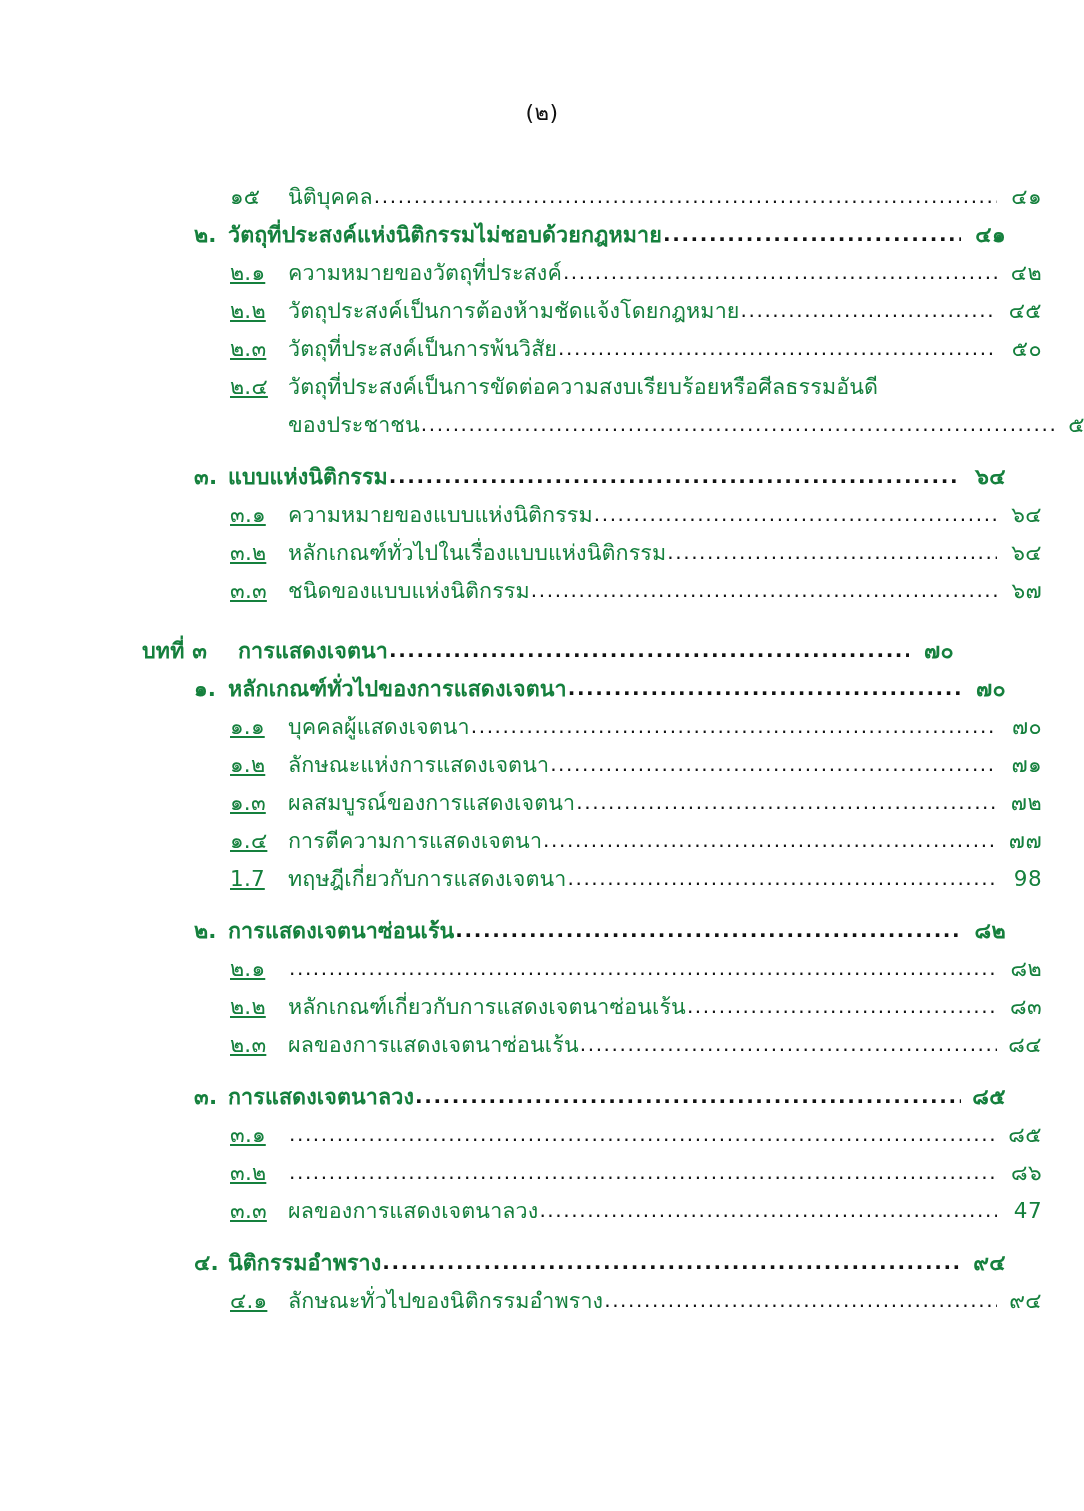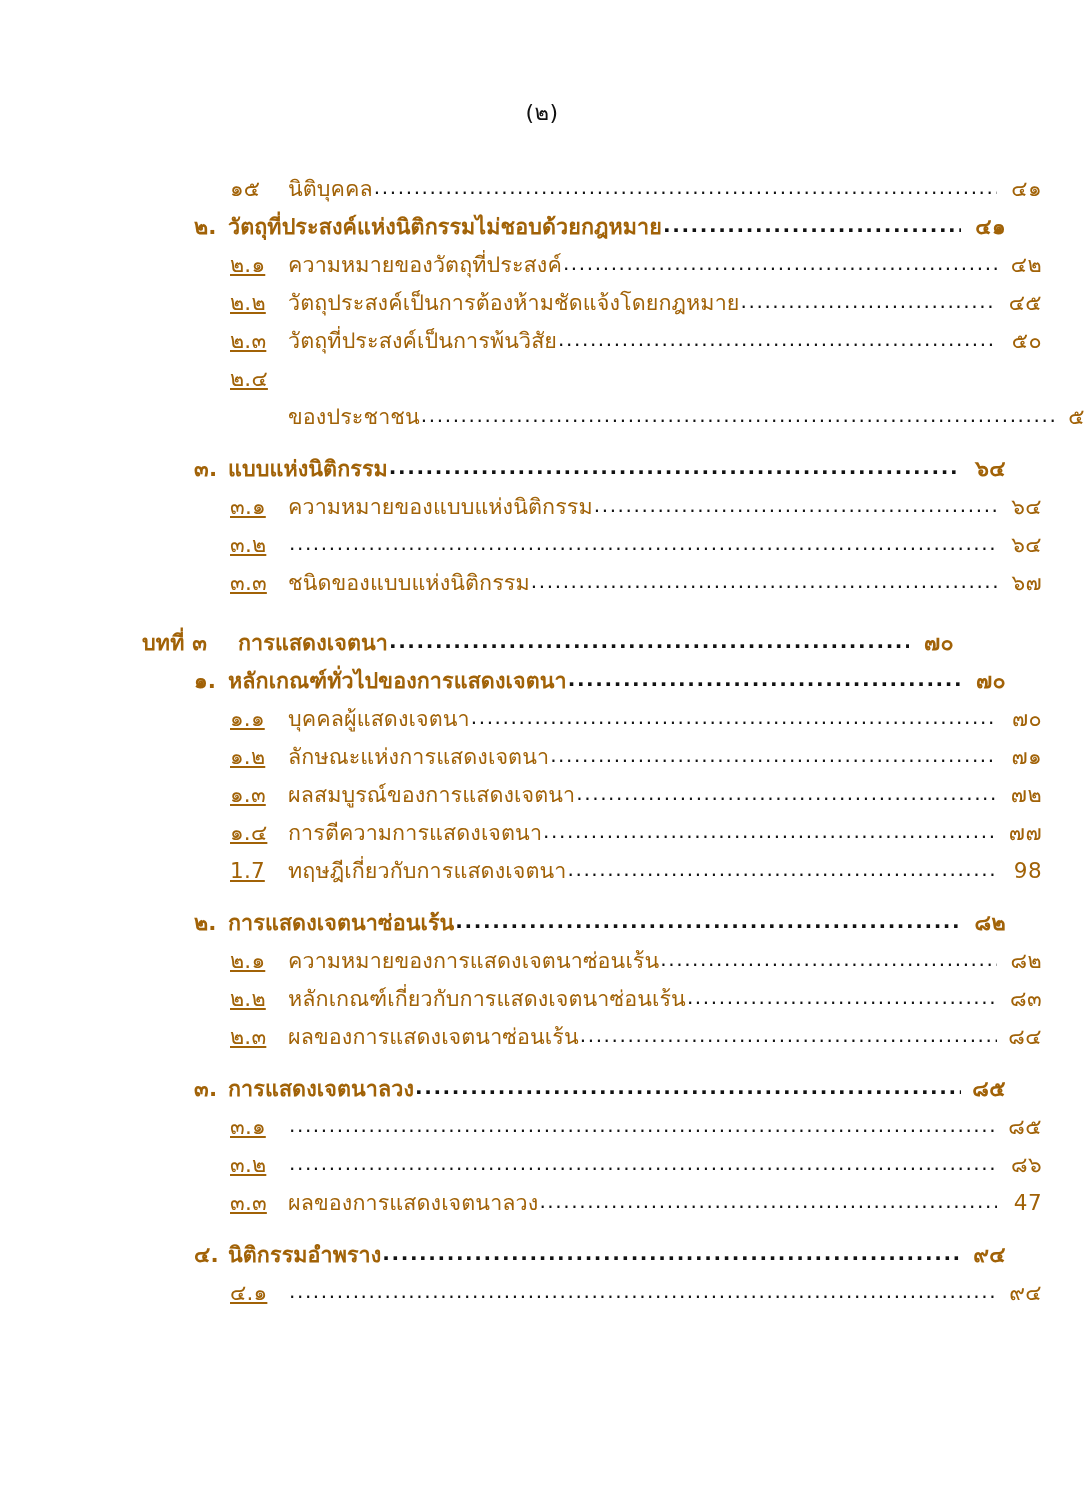--- a/index.html
+++ b/index.html
@@ -37,26 +37,26 @@
   
   .toc {
     position: absolute;
     top: 178px;
     left: 142px;
     width: 812px;
   }
 
   .toc-row {
     display: flex;
-    align-items: flex-start;
+    align-items: center;
     width: 100%;
     font-size: 21.5px;
     line-height: 1;
     height: 38px;
-    color: #a16207;
+    color: #15803d;
     white-space: nowrap;
   }
 
   
   .num {
     flex: 0 0 auto;
     text-align: left;
     letter-spacing: 0.2px;
   }
 
@@ -147,20 +147,21 @@
         <span class="pageno">๔๕</span>
       </div>
       <div class="toc-row lvl-sub">
         <span class="num">๒.๓</span>
         <span class="title">วัตถุที่ประสงค์เป็นการพ้นวิสัย</span>
         <span class="leader"></span>
         <span class="pageno">๕๐</span>
       </div>
       <div class="toc-row lvl-sub no-leader">
         <span class="num">๒.๔</span>
+        <span class="title">วัตถุที่ประสงค์เป็นการขัดต่อความสงบเรียบร้อยหรือศีลธรรมอันดี</span>
       </div>
       <div class="toc-row lvl-cont">
         <span class="num"></span>
         <span class="title">ของประชาชน</span>
         <span class="leader"></span>
         <span class="pageno">๕๓</span>
       </div>
       <div class="gap-sm"></div>
       <div class="toc-row lvl-section">
         <span class="num">๓.</span>
@@ -169,20 +170,21 @@
         <span class="pageno">๖๔</span>
       </div>
       <div class="toc-row lvl-sub">
         <span class="num">๓.๑</span>
         <span class="title">ความหมายของแบบแห่งนิติกรรม</span>
         <span class="leader"></span>
         <span class="pageno">๖๔</span>
       </div>
       <div class="toc-row lvl-sub">
         <span class="num">๓.๒</span>
+        <span class="title">หลักเกณฑ์ทั่วไปในเรื่องแบบแห่งนิติกรรม</span>
         <span class="leader"></span>
         <span class="pageno">๖๔</span>
       </div>
       <div class="toc-row lvl-sub">
         <span class="num">๓.๓</span>
         <span class="title">ชนิดของแบบแห่งนิติกรรม</span>
         <span class="leader"></span>
         <span class="pageno">๖๗</span>
       </div>
       <div class="gap-md"></div>
@@ -230,21 +232,20 @@
       </div>
       <div class="gap-sm"></div>
       <div class="toc-row lvl-section">
         <span class="num">๒.</span>
         <span class="title">การแสดงเจตนาซ่อนเร้น</span>
         <span class="leader"></span>
         <span class="pageno">๘๒</span>
       </div>
       <div class="toc-row lvl-sub">
         <span class="num">๒.๑</span>
-        <span class="title">ความหมายของการแสดงเจตนาซ่อนเร้น</span>
         <span class="leader"></span>
         <span class="pageno">๘๒</span>
       </div>
       <div class="toc-row lvl-sub">
         <span class="num">๒.๒</span>
         <span class="title">หลักเกณฑ์เกี่ยวกับการแสดงเจตนาซ่อนเร้น</span>
         <span class="leader"></span>
         <span class="pageno">๘๓</span>
       </div>
       <div class="toc-row lvl-sub">
@@ -278,18 +279,19 @@
       </div>
       <div class="gap-sm"></div>
       <div class="toc-row lvl-section">
         <span class="num">๔.</span>
         <span class="title">นิติกรรมอำพราง</span>
         <span class="leader"></span>
         <span class="pageno">๙๔</span>
       </div>
       <div class="toc-row lvl-sub">
         <span class="num">๔.๑</span>
+        <span class="title">ลักษณะทั่วไปของนิติกรรมอำพราง</span>
         <span class="leader"></span>
         <span class="pageno">๙๔</span>
       </div>
     </div>
 
 </div>
 
 </body></html>

